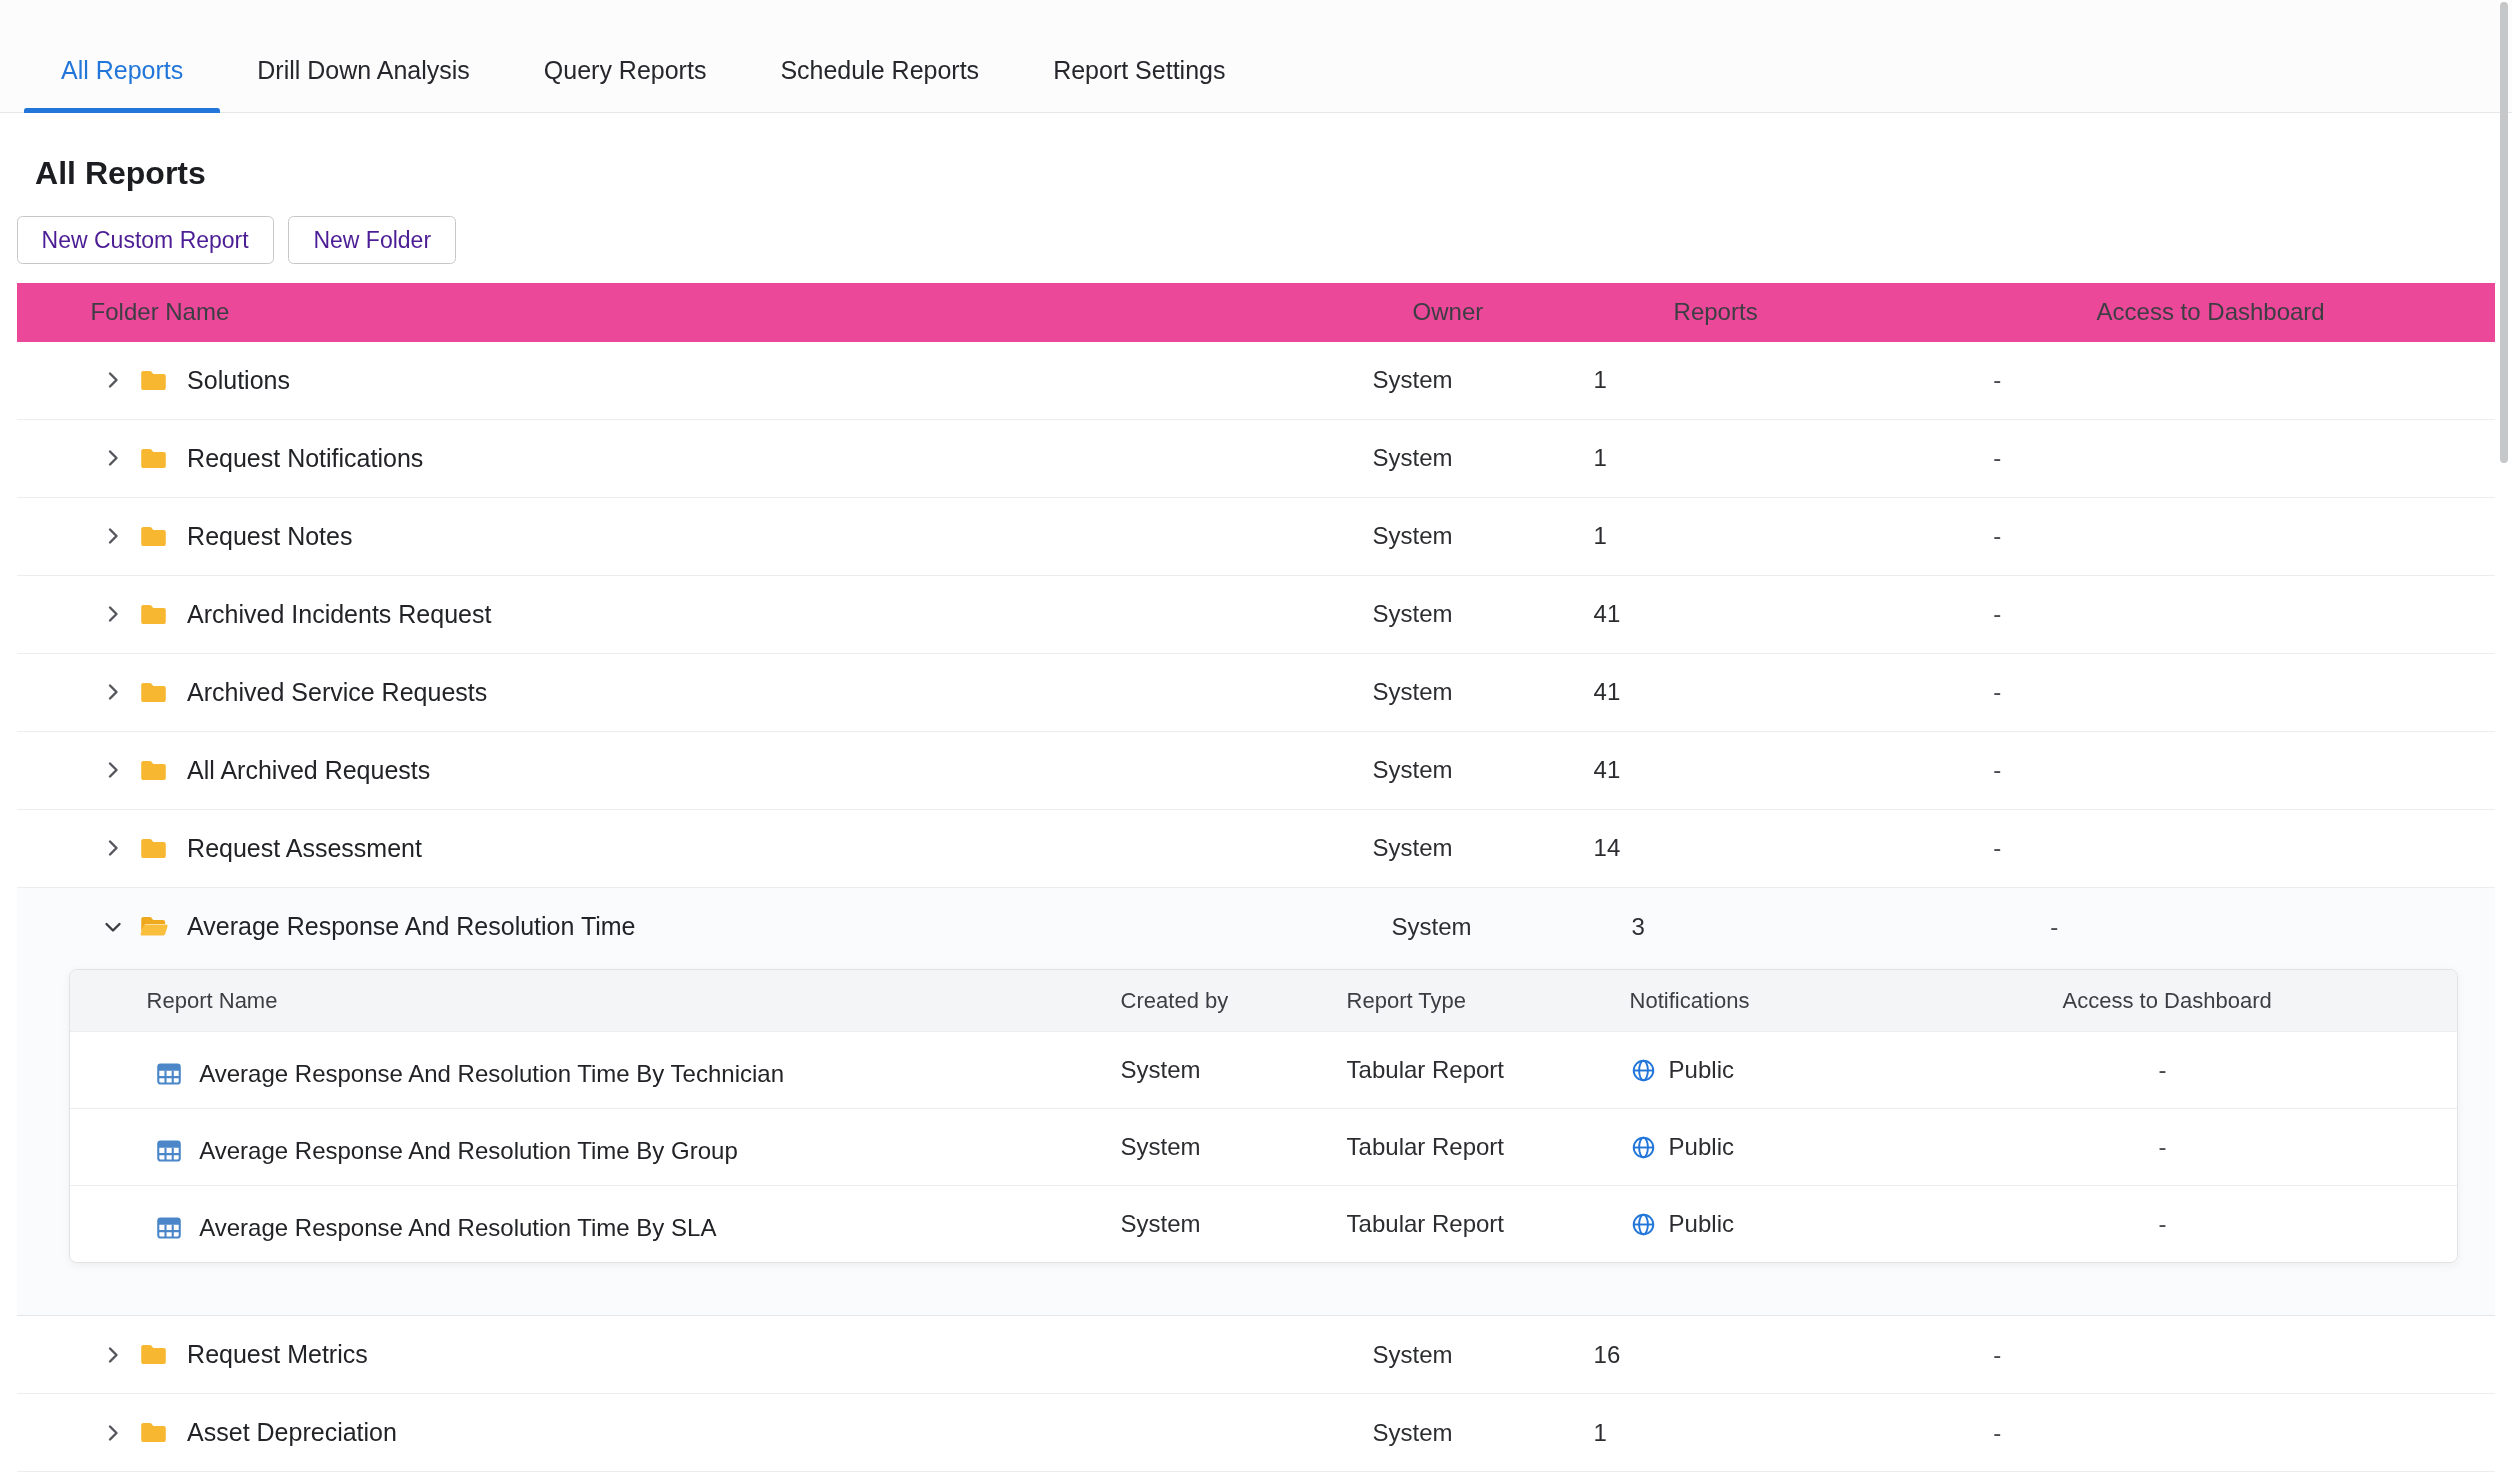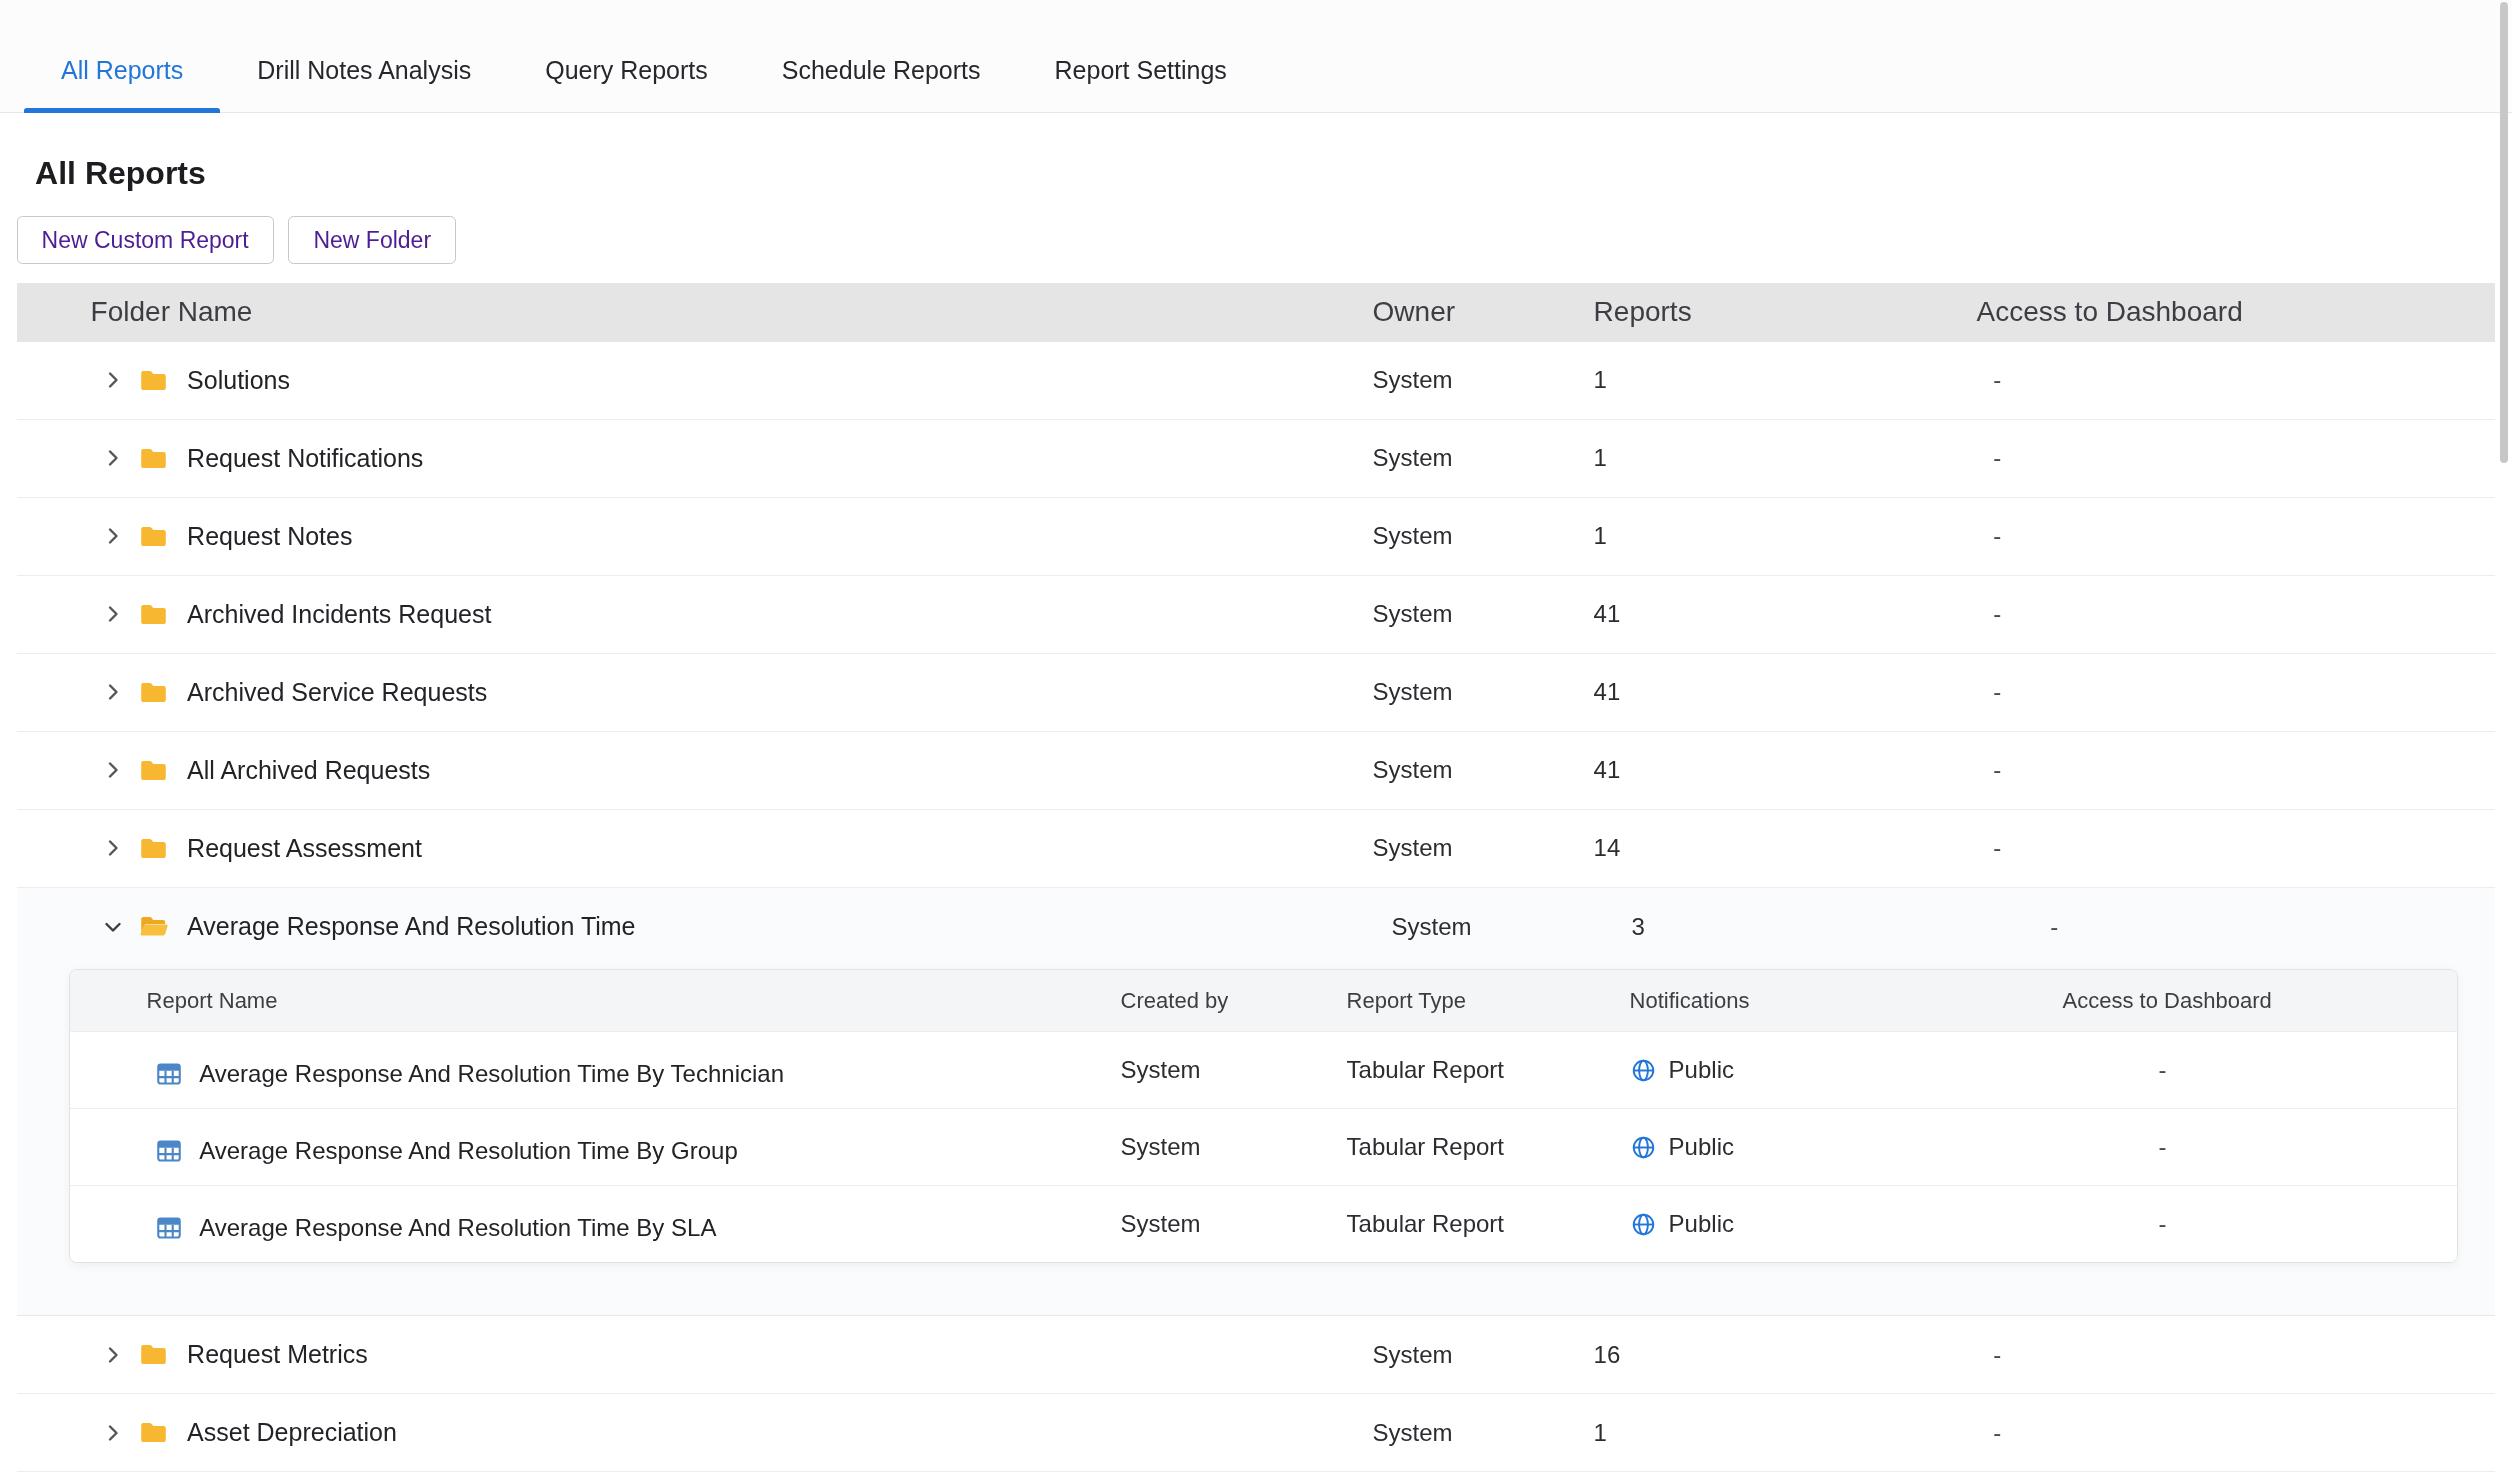--- a/index.html
+++ b/index.html
@@ -34,21 +34,21 @@
   .toolbar { display: flex; gap: 14.8px; margin-top: 24px; }
   .btn {
     height: 48px; padding: 0 24px; font-size: 23px; color: #4c1d95;
     background: #ffffff; border: 0.9px solid #c6c7ca; border-radius: 5.5px;
     font-family: inherit; cursor: pointer;
   }
 
   
   .table { margin-top: 18.5px; }
   .grid4 { display: grid; grid-template-columns: 1356px 221px 383px 1fr; align-items: center; }
-  .t-head { height: 59px; background: #e5e5e5; font-size: 28px; color: #3d3e43; }
+  .t-head { height: 59px; background: #ec4899; font-size: 24px; color: #3d3e43; gap: 40px; }
   .t-head .h-name { padding-left: 74px; }
   .f-row { height: 78px; border-bottom: 0.9px solid #ededef; font-size: 24px; color: #2c2d31; background: #fff; }
   .cell-name { display: flex; align-items: center; padding-left: 84px; font-size: 25px; color: #222327; }
   .chev { width: 24px; height: 24px; flex: none; margin-right: 13px; display: inline-flex; cursor: pointer; }
   .chev svg { width: 100%; height: 100%; }
   .f-icon { width: 31px; height: 31px; flex: none; margin-right: 18.5px; display: inline-flex; }
   .f-icon svg { width: 100%; height: 100%; }
   .access-cell { padding-left: 16.6px; color: #494a4f; }
 
   
@@ -76,21 +76,21 @@
   .scrollbar { position: fixed; top: 1.8px; right: 3.7px; width: 8.3px; height: 461px; border-radius: 4.6px; background: #c6c7c9; }
 </style>
 </head>
 <body>
 
 <nav class="tabbar">
   <div class="tab active">
       <span>All Reports</span>
     </div>
   <div class="tab">
-      <span>Drill Notes Analysis</span>
+      <span>Drill Down Analysis</span>
     </div>
   <div class="tab">
       <span>Query Reports</span>
     </div>
   <div class="tab">
       <span>Schedule Reports</span>
     </div>
   <div class="tab">
       <span>Report Settings</span>
     </div>

